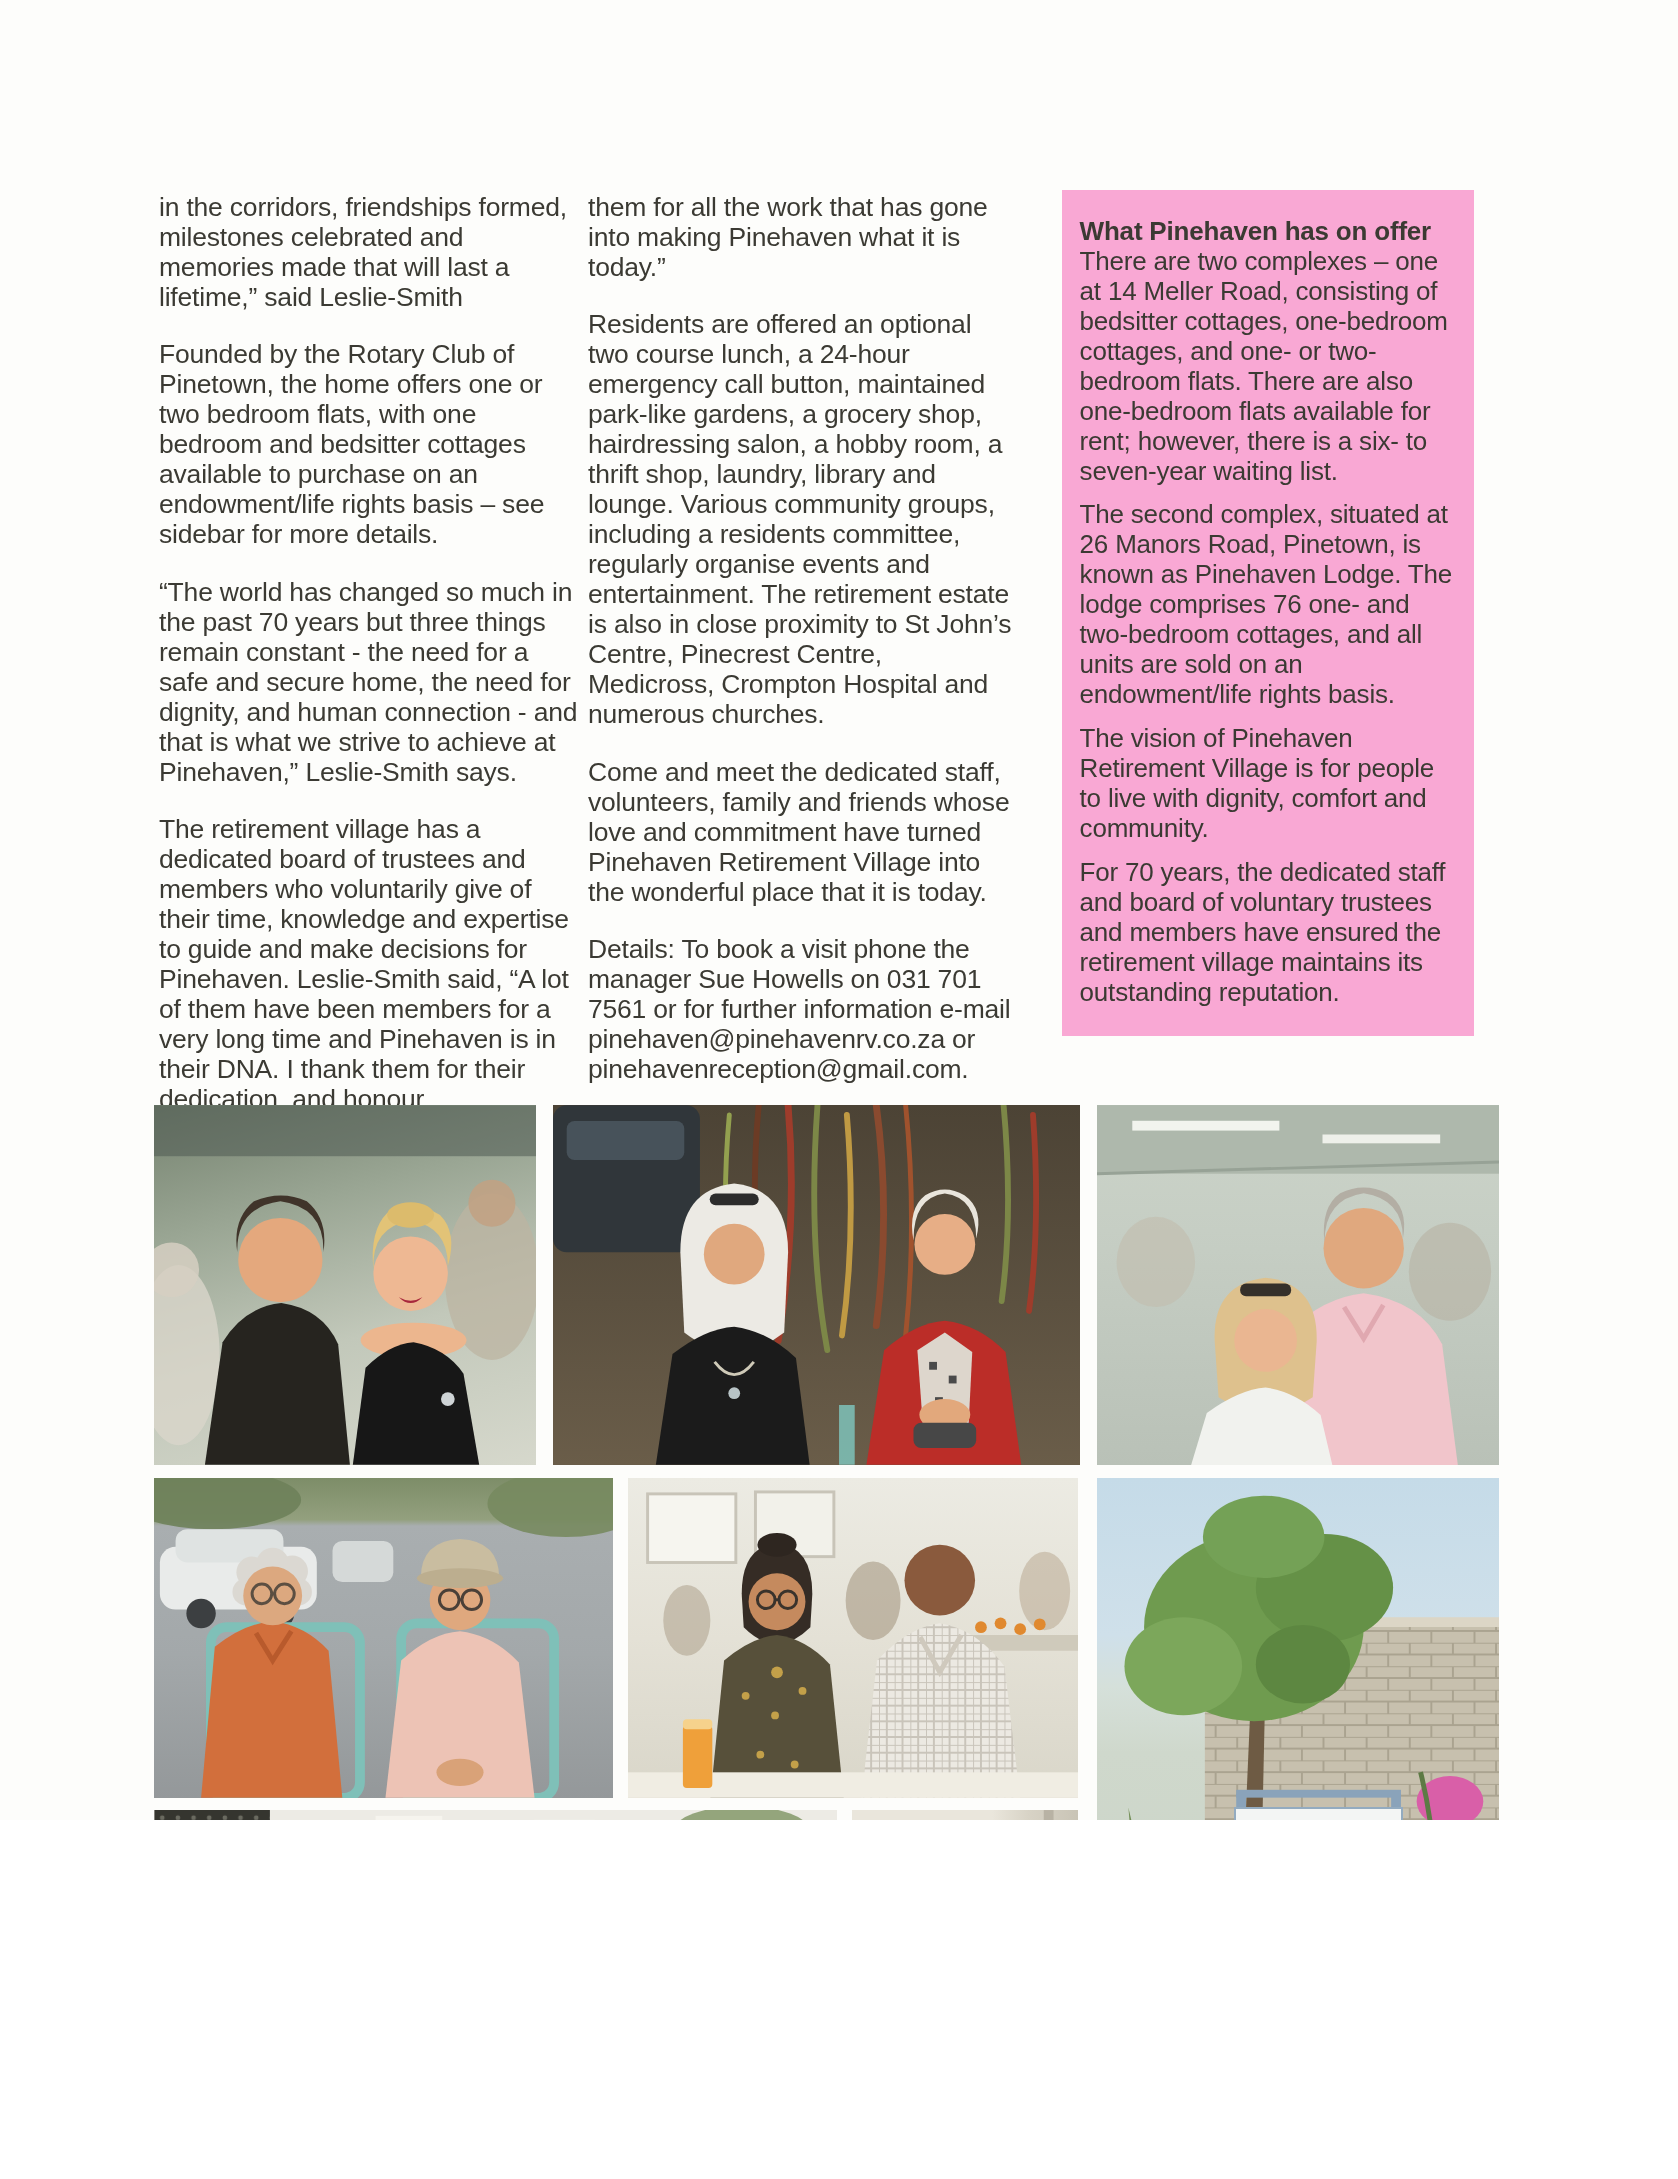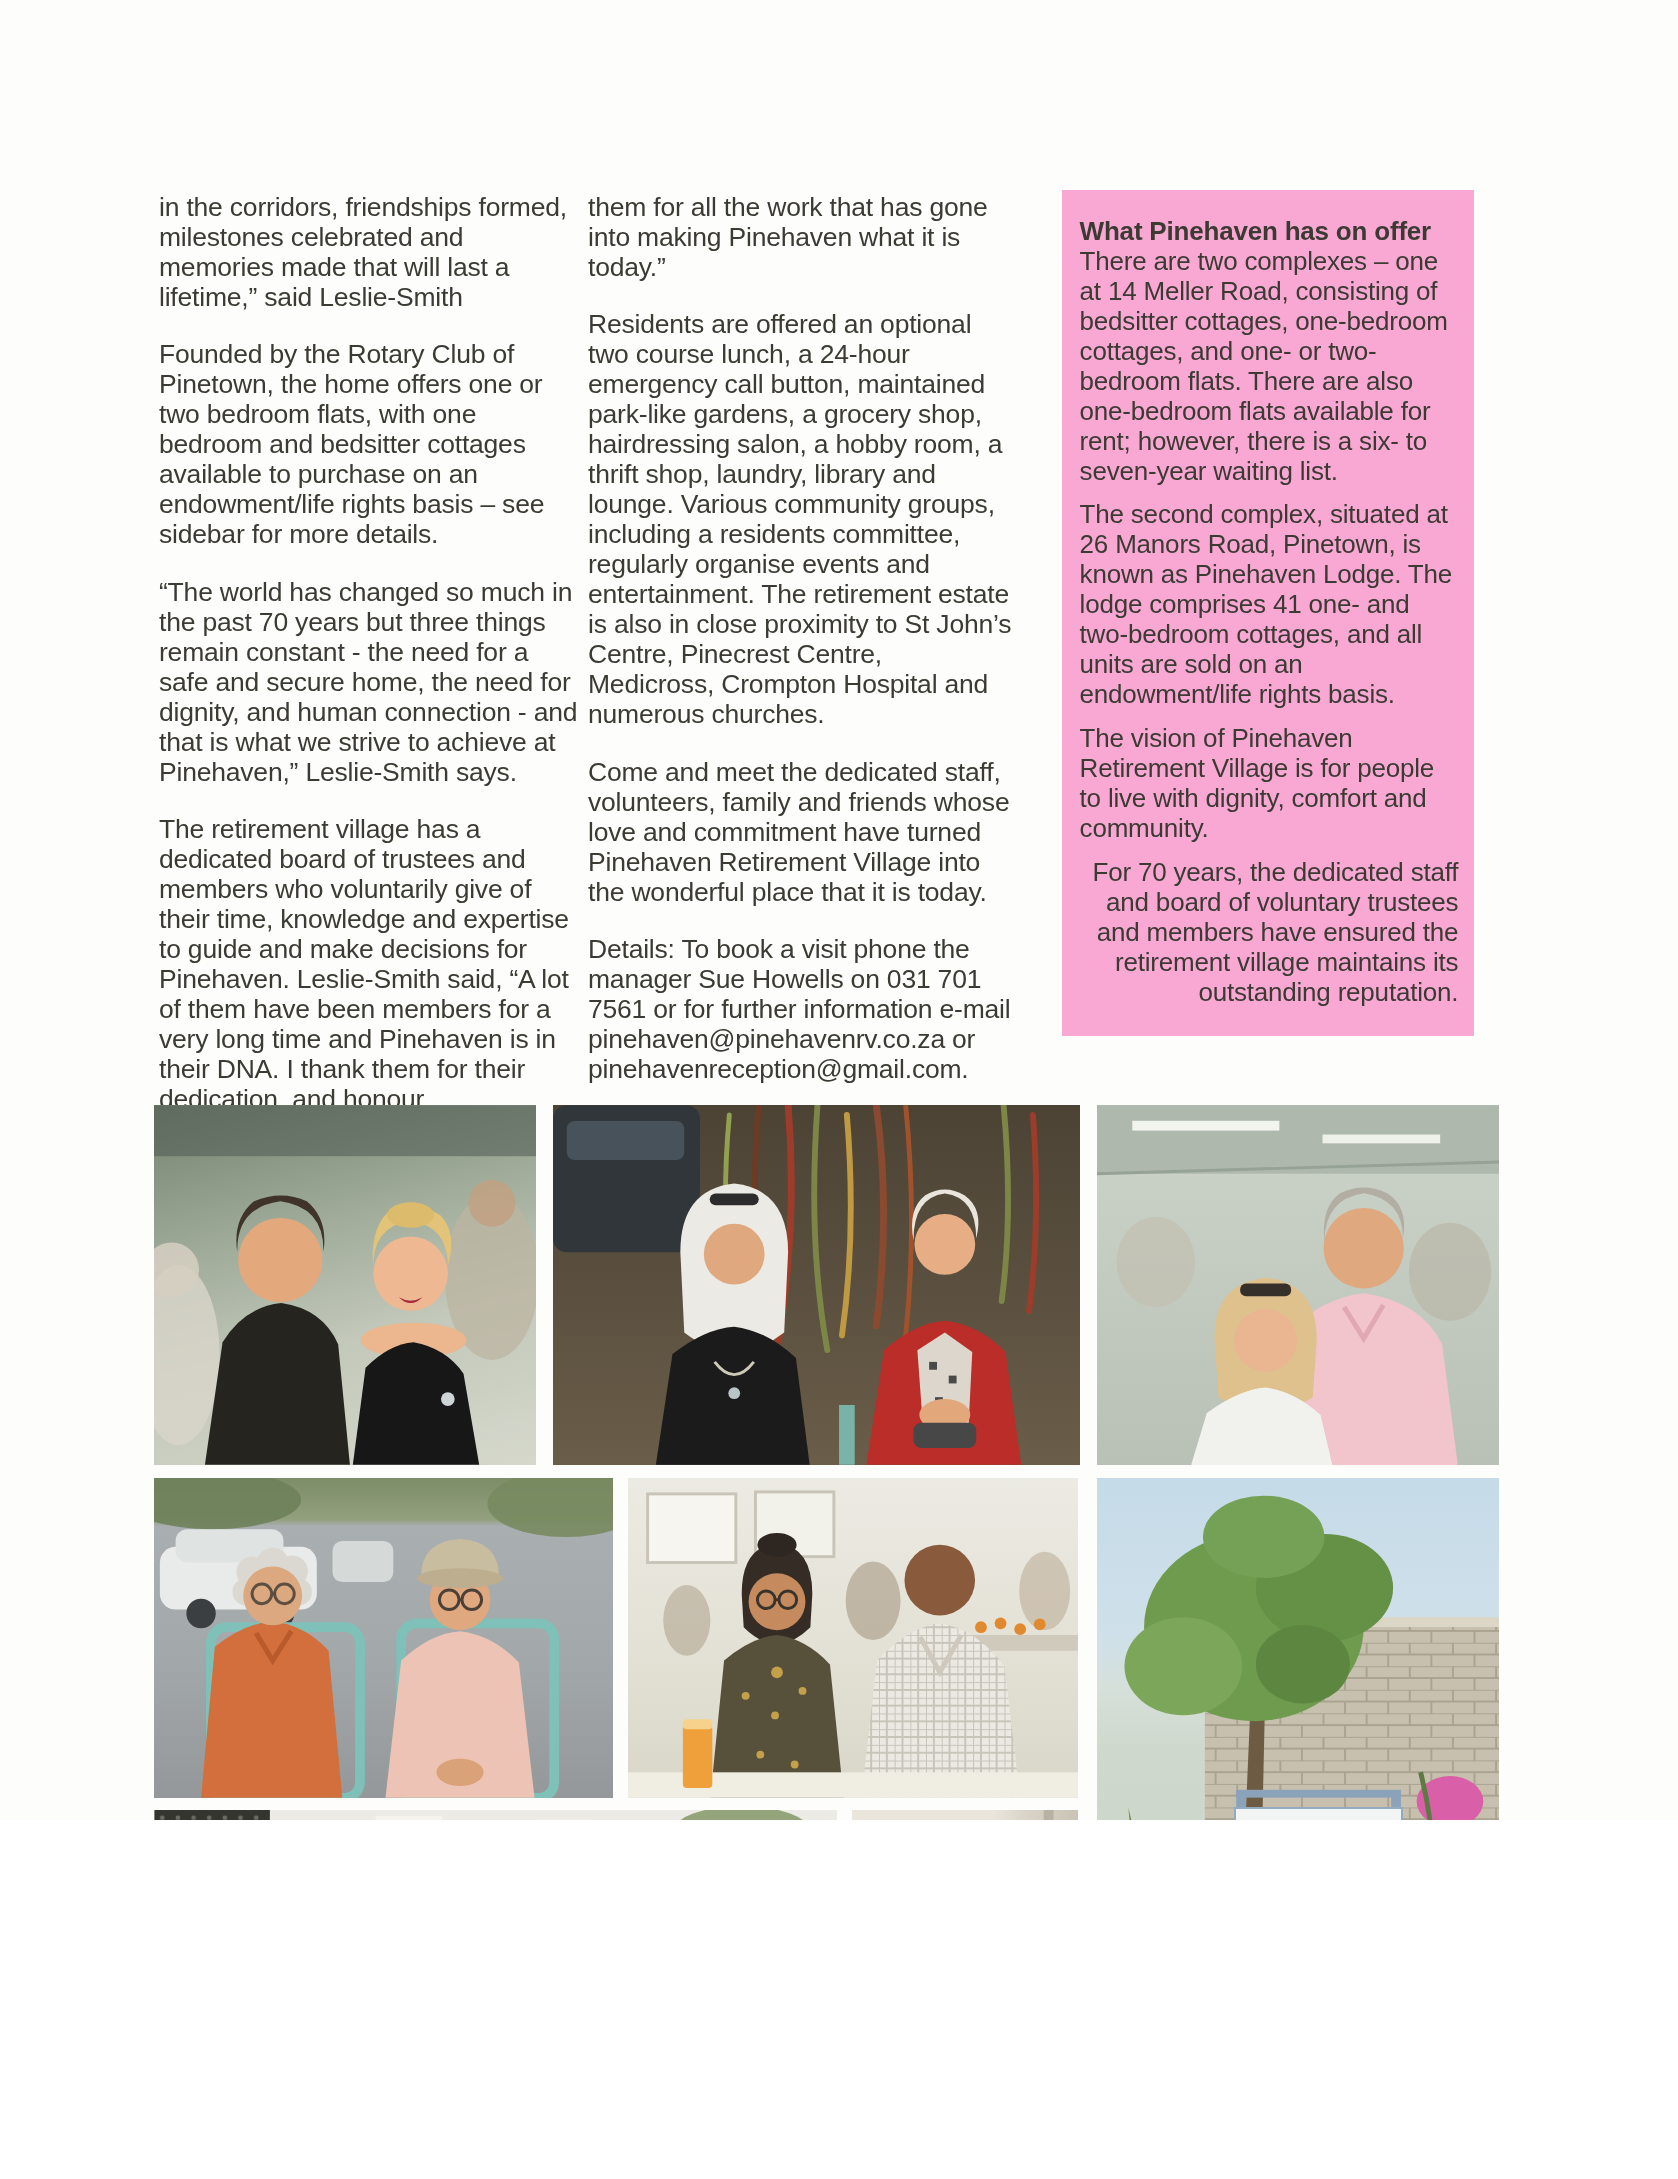--- a/index.html
+++ b/index.html
@@ -12,21 +12,21 @@
   .col p{margin:0 0 27.4px 0;}
   .col1{left:159px;}
   .col2{left:588px;width:425px;}
   .sidebar{
     position:absolute;left:1062px;top:190px;width:412px;box-sizing:border-box;
     background:#f9a8d4;padding:25.5px 15.7px 29px 17.6px;
     font-size:26px;line-height:30px;letter-spacing:-0.2px;
   }
   .sidebar h2{margin:0;font-size:26px;line-height:30px;font-weight:bold;}
   .sidebar p{margin:0 0 13.7px 0;}
-  .sidebar p:last-child{margin:0;text-align:right;}
+  .sidebar p:last-child{margin:0;}
   
   .photo{position:absolute;overflow:hidden;margin-top:48px;}
   .photo svg{position:absolute;left:0;top:0;width:100%;height:100%;display:block;}
   .p1{left:154px;top:1057px;width:382px;height:360px;
       background:linear-gradient(165deg,#75826f 0%,#9aa694 30%,#c2c8ba 62%,#d6d8cc 100%);}
   .p2{left:553px;top:1057px;width:527px;height:360px;
       background:linear-gradient(180deg,#4c4335 0%,#5c5140 55%,#6a5d49 100%);}
   .p3{left:1097px;top:1057px;width:402px;height:360px;
       background:linear-gradient(180deg,#ccd4c9 0%,#c6cec4 35%,#b9c1b7 100%);}
   .p4{left:154px;top:1430px;width:459px;height:320px;
@@ -73,21 +73,21 @@
   <section class="col col2">
     <p>them for all the work that has gone into making Pinehaven what it is today.”</p>
     <p>Residents are offered an optional two course lunch, a 24-hour emergency call button, maintained park-like gardens, a grocery shop, hairdressing salon, a hobby room, a thrift shop, laundry, library and lounge. Various community groups, including a residents committee, regularly organise events and entertainment. The retirement estate is also in close proximity to St John’s Centre, Pinecrest Centre, Medicross, Crompton Hospital and numerous churches.</p>
     <p>Come and meet the dedicated staff, volunteers, family and friends whose love and commitment have turned Pinehaven Retirement Village into the wonderful place that it is today.</p>
     <p>Details: To book a visit phone the manager Sue Howells on 031 701 7561 or for further information e-mail pinehaven@pinehavenrv.co.za or pinehavenreception@gmail.com.</p>
   </section>
 
   <aside class="sidebar">
     <h2>What Pinehaven has on offer</h2>
     <p>There are two complexes – one at 14 Meller Road, consisting of bedsitter cottages, one-bedroom cottages, and one- or two-bedroom flats. There are also one-bedroom flats available for rent; however, there is a six- to seven-year waiting list.</p>
-    <p>The second complex, situated at 26 Manors Road, Pinetown, is known as Pinehaven Lodge. The lodge comprises 41 one- and two-bedroom cottages, and all units are sold on an endowment/life rights basis.</p>
+    <p>The second complex, situated at 26 Manors Road, Pinetown, is known as Pinehaven Lodge. The lodge comprises 76 one- and two-bedroom cottages, and all units are sold on an endowment/life rights basis.</p>
     <p>The vision of Pinehaven Retirement Village is for people to live with dignity, comfort and community.</p>
     <p>For 70 years, the dedicated staff and board of voluntary trustees and members have ensured the retirement village maintains its outstanding reputation.</p>
   </aside>
 
   <div class="photo p1">
     <svg viewBox="0 0 390 367">
       <rect x="0" y="0" width="390" height="52" fill="#4f5a52" opacity="0.55"></rect>
       <ellipse cx="345" cy="175" rx="48" ry="85" fill="#bcb4a2" opacity="0.75"></ellipse>
       <circle cx="345" cy="100" r="24" fill="#c2a183" opacity="0.85"></circle>
       <ellipse cx="25" cy="255" rx="42" ry="92" fill="#d9d6cb" opacity="0.8"></ellipse>

